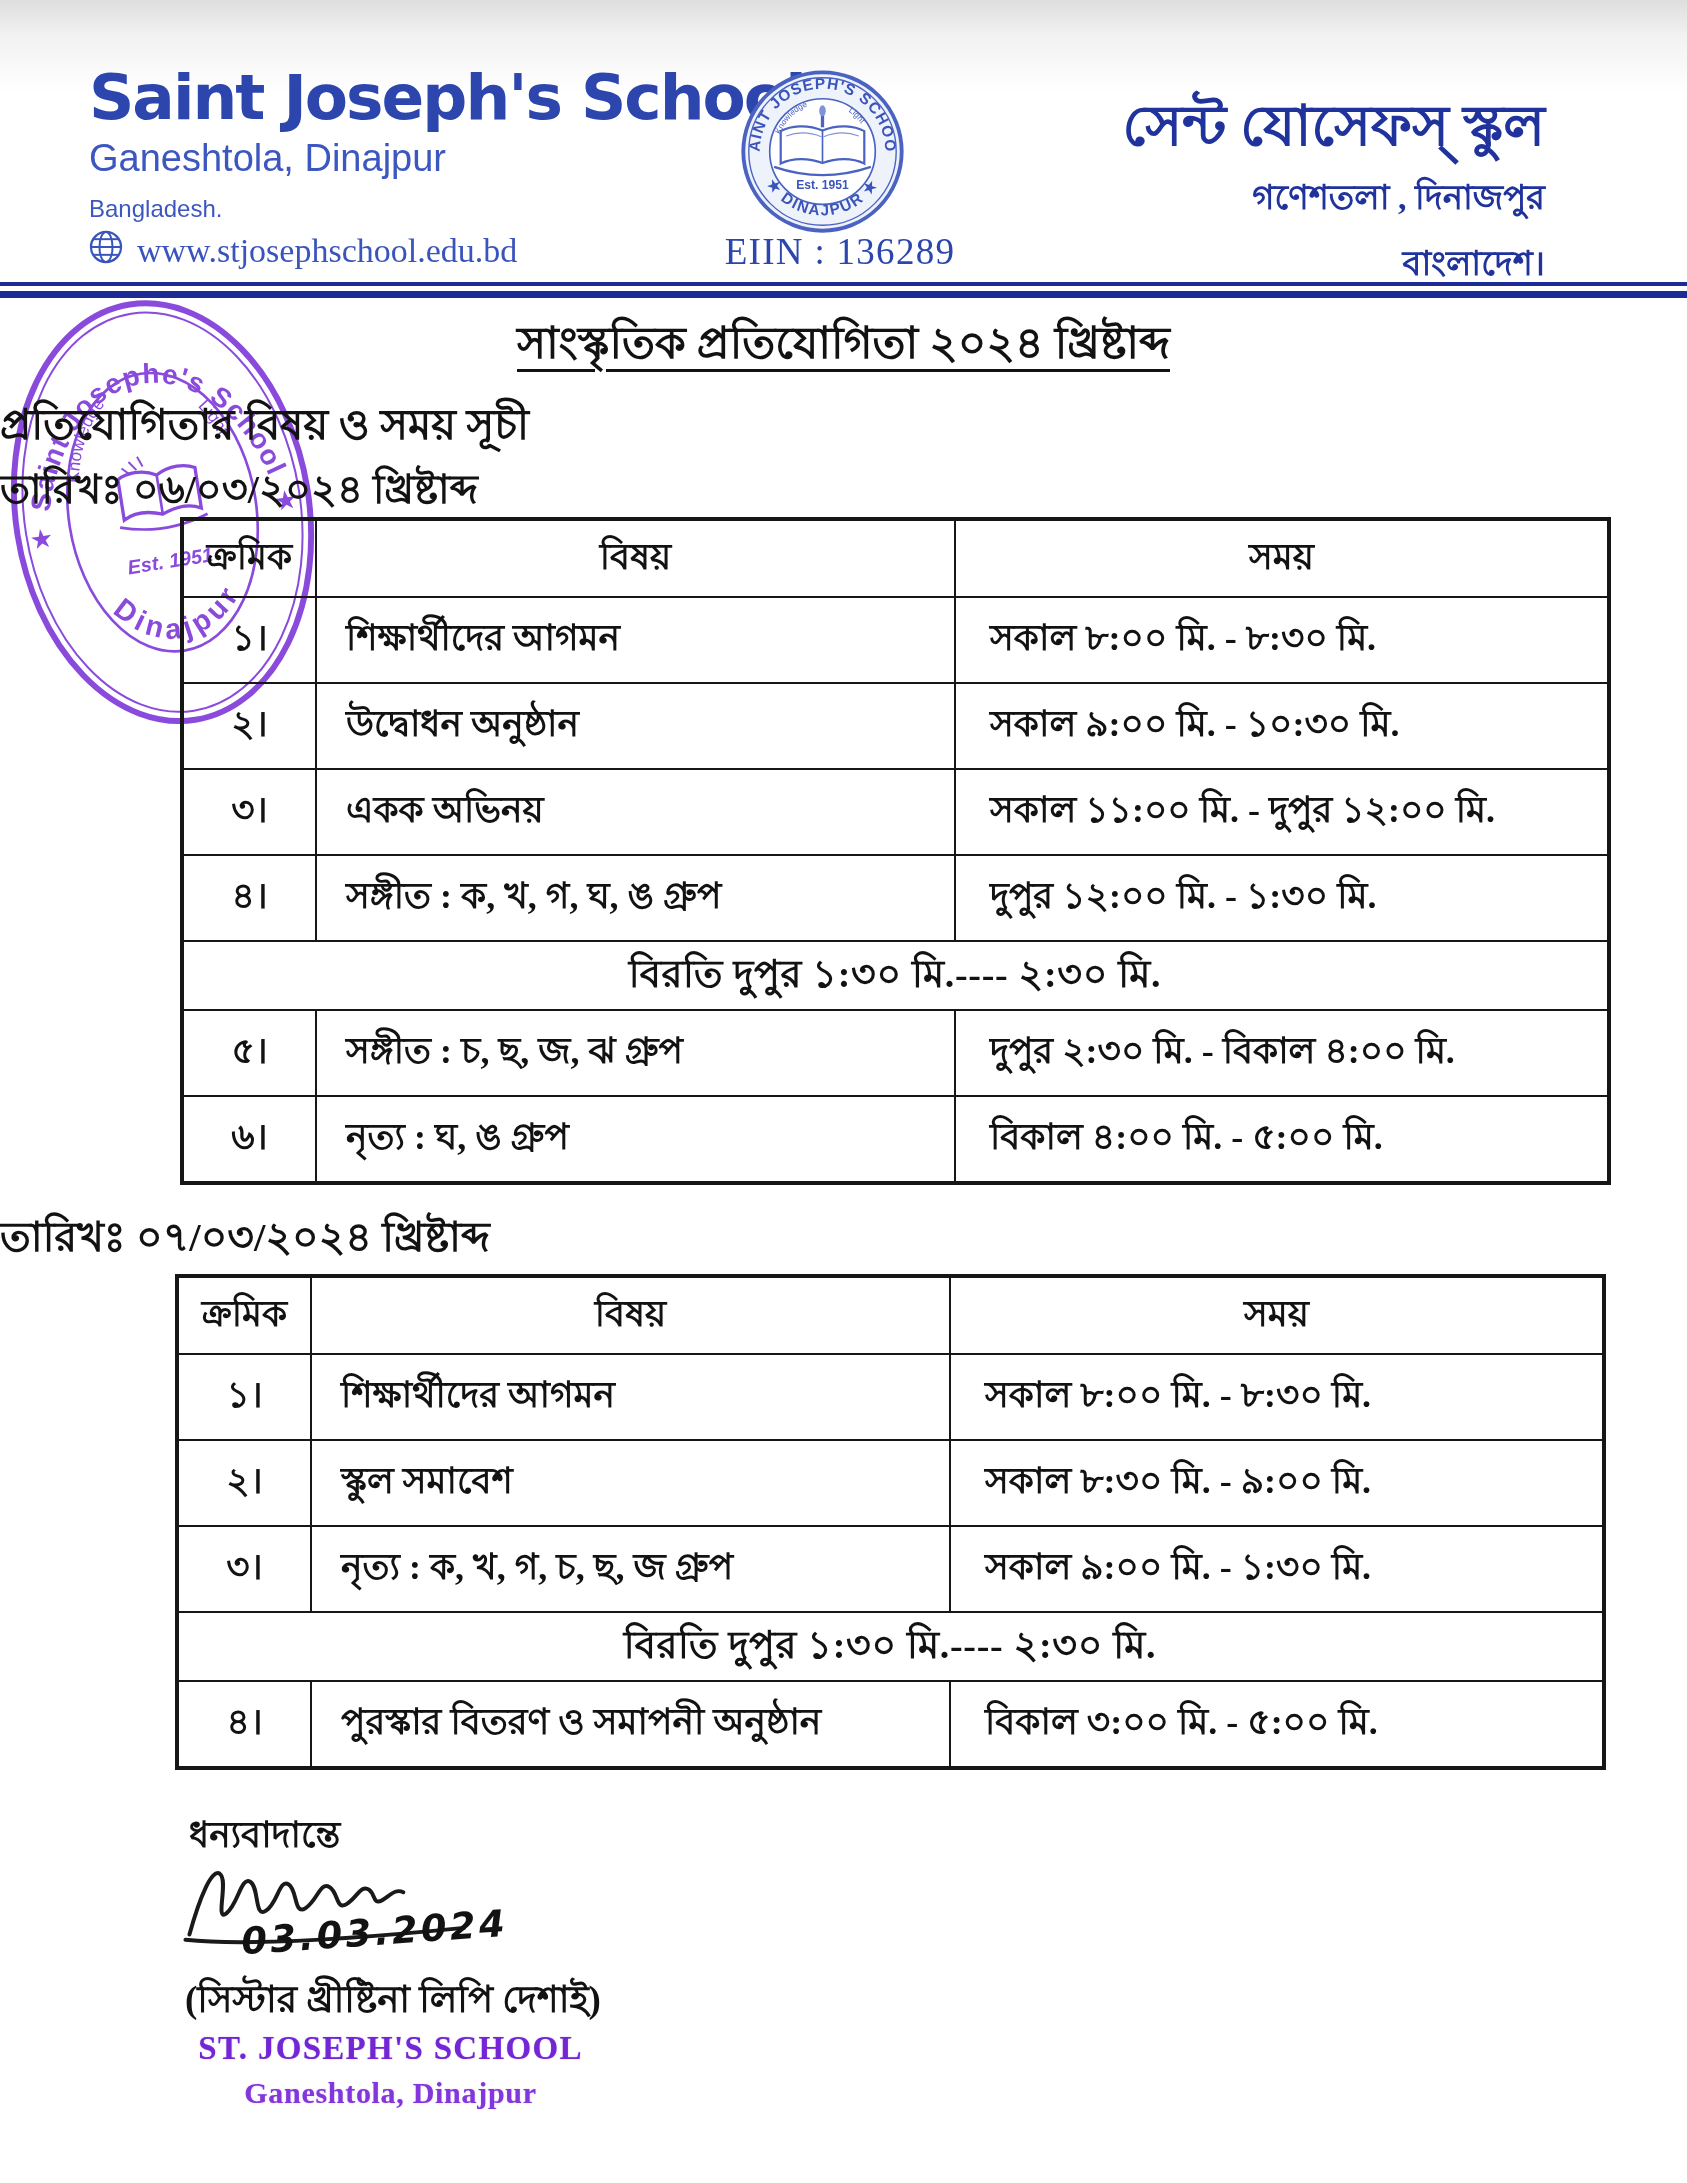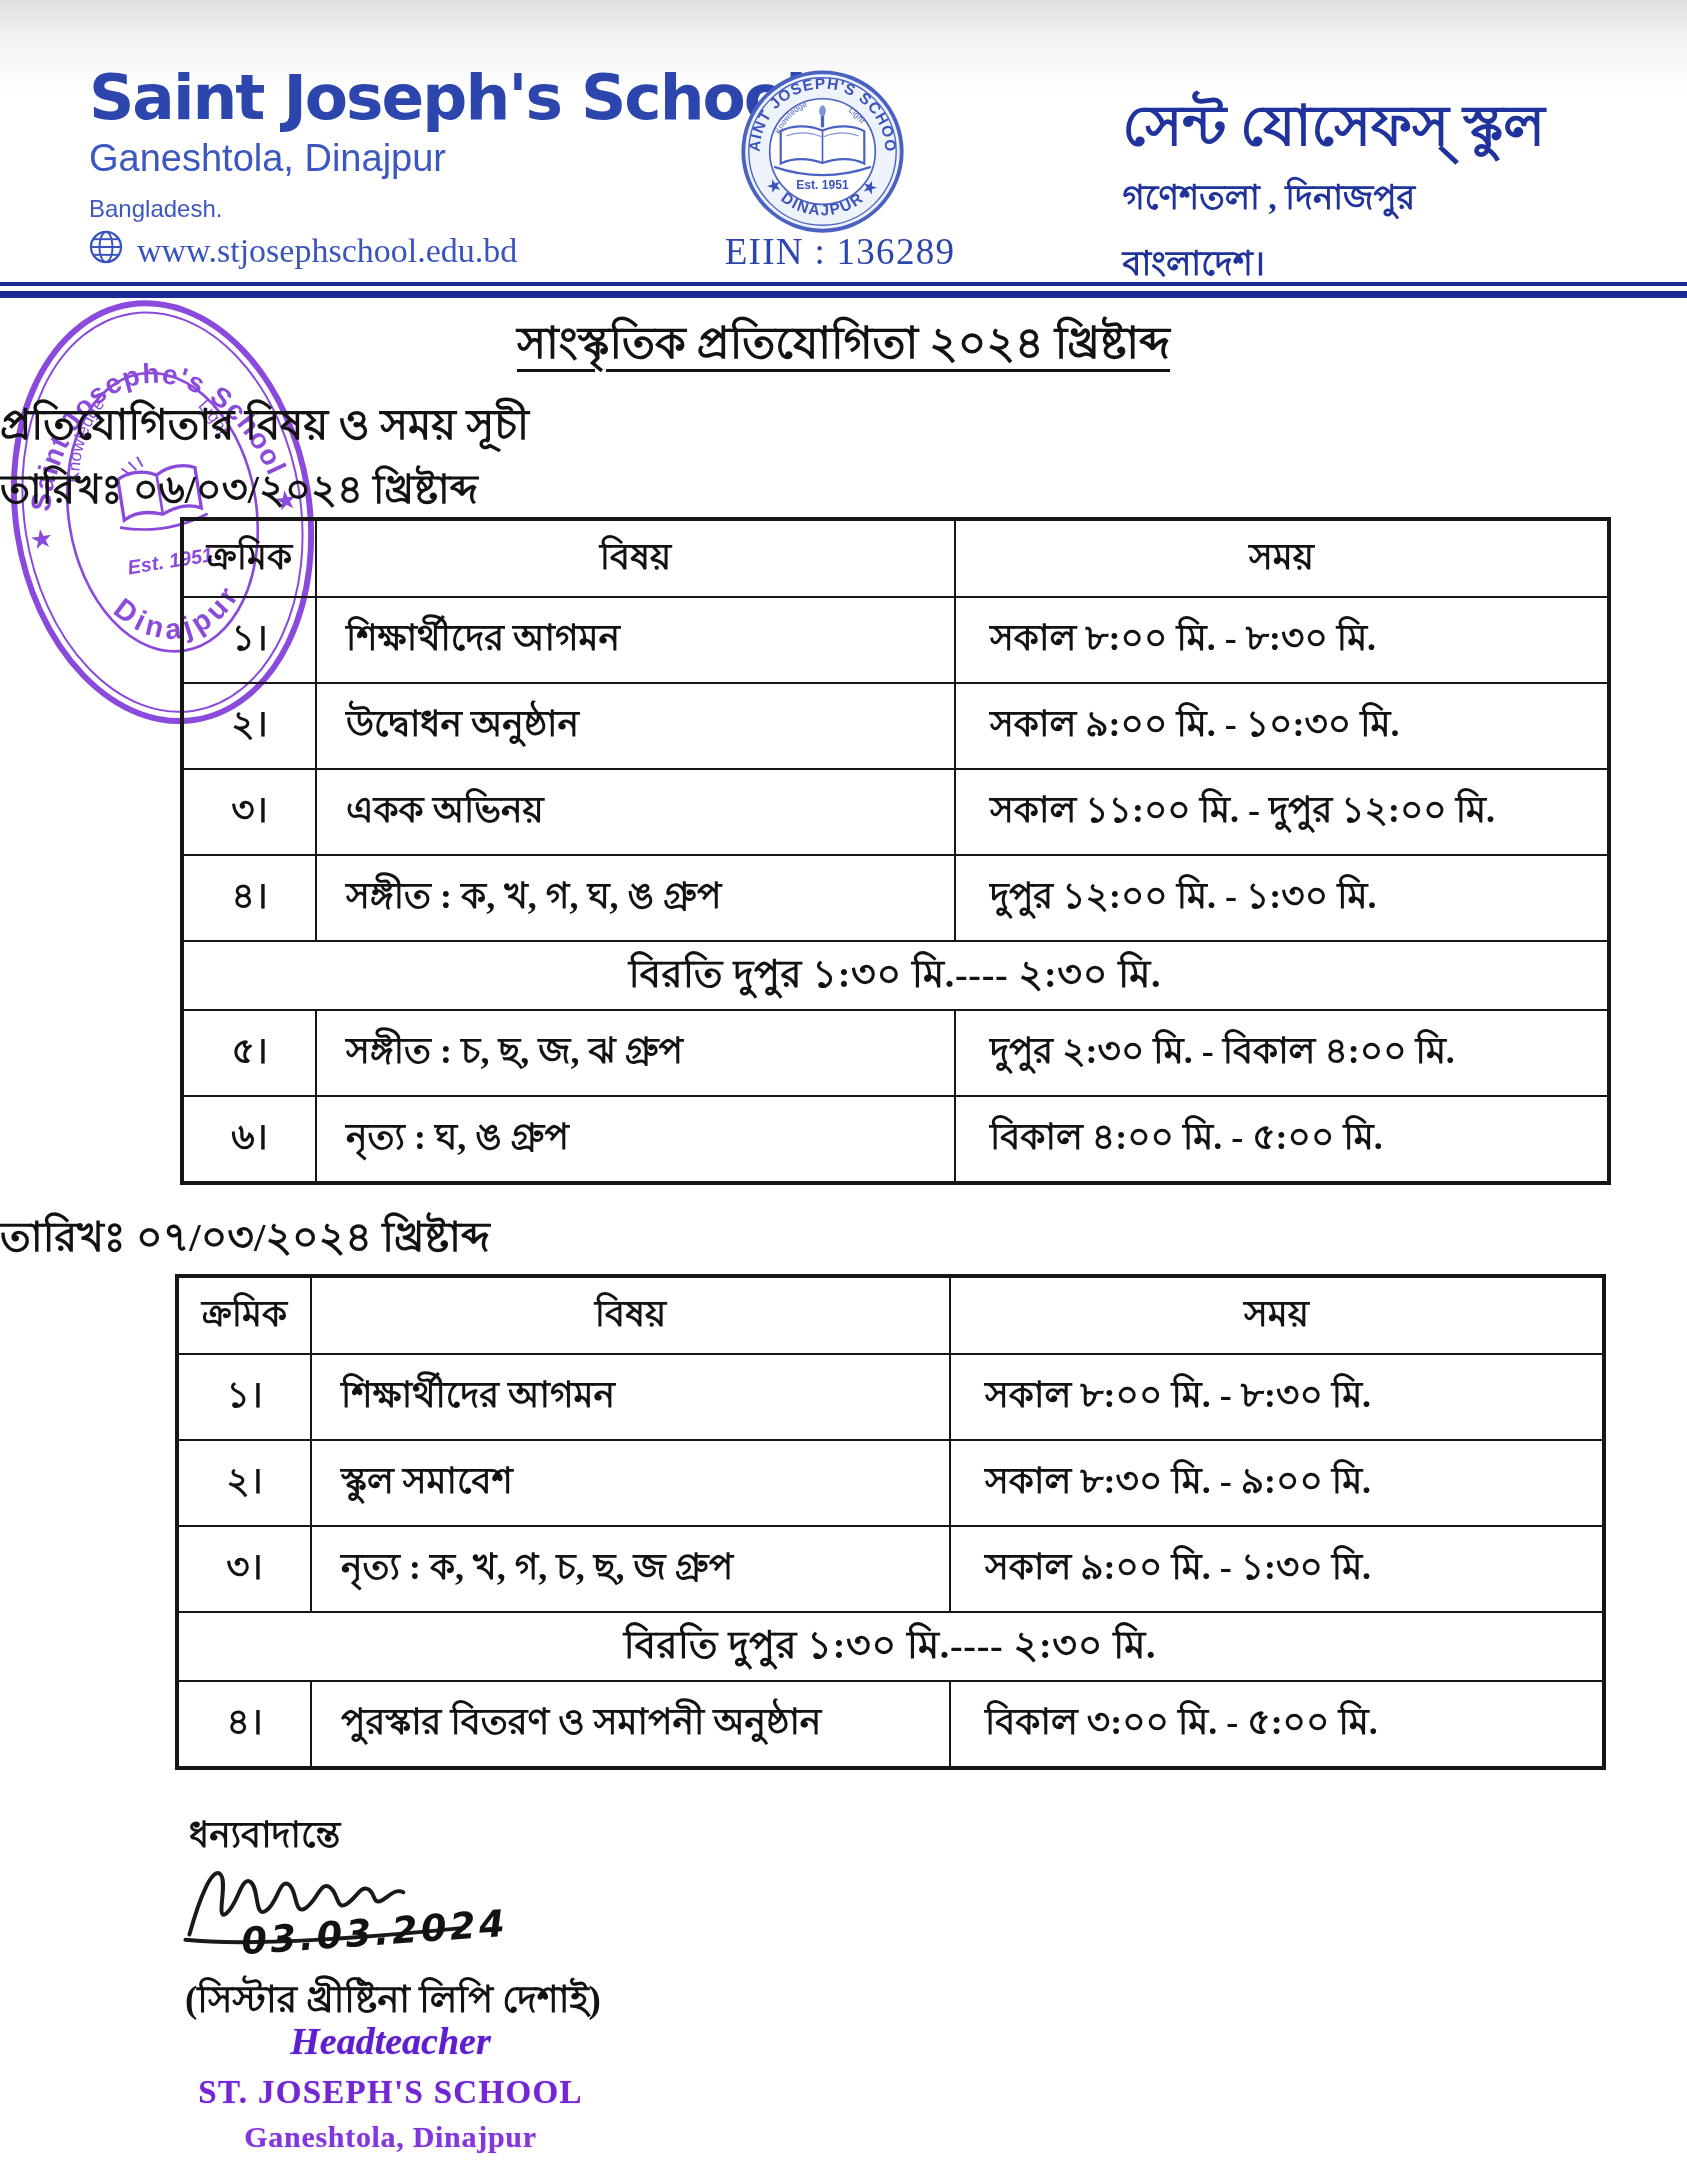--- a/index.html
+++ b/index.html
@@ -10,21 +10,21 @@
   .header-left{position:absolute;left:89px;top:66px;}
   .school-name-en{font-family:"DejaVu Sans",sans-serif;font-weight:bold;font-size:63px;
                   letter-spacing:-2px;color:#2c46ae;line-height:1;}
   .addr-en{font-family:"Liberation Sans",sans-serif;font-size:38px;color:#3d57c0;line-height:1.08;margin-top:9.3px;}
   .addr-en2{font-family:"Liberation Sans",sans-serif;font-size:24px;color:#3d57c0;line-height:1.08;margin-top:17px;}
   .website-row{display:flex;align-items:center;gap:14px;margin-top:8px;color:#3a54bd;
                font-family:"Liberation Serif",serif;font-size:34px;}
   .header-center-logo{position:absolute;left:740px;top:69px;}
   .eiin{position:absolute;left:688px;top:230px;width:304px;text-align:center;
         font-family:"Liberation Serif",serif;font-size:37px;color:#2c46ae;letter-spacing:1.3px;}
-  .header-right{position:absolute;right:142px;top:98px;}
+  .header-right{position:absolute;right:142px;top:98px;text-align:right;}
   .school-name-bn{font-weight:bold;font-size:56px;color:#20339c;line-height:1;}
   .addr-bn{font-size:34px;color:#20339c;margin-top:17px;font-weight:bold;}
   .addr-bn2{font-size:34px;color:#20339c;margin-top:9.3px;font-weight:bold;}
   
   .rule{position:absolute;left:0;top:282px;width:1687px;}
   .rule .r1{height:4px;background:#1c2b96;}
   .rule .gap{height:4.6px;}
   .rule .r2{height:7.3px;background:#1c2b96;}
   .title-main{position:absolute;left:0;width:1687px;top:310px;font-size:44px;font-weight:bold;
               text-decoration:underline;text-decoration-thickness:3.3px;text-underline-offset:10.6px;text-align:center;}
@@ -270,19 +270,18 @@
                C208,76 212,48 226,56 C240,64 236,92 252,82 C268,72 274,52 286,60
                C296,67 292,84 306,76 C318,69 326,58 338,64" fill="none" stroke="#1a1a1a" stroke-width="6" stroke-linecap="round"></path>
       <path d="M8,136 C120,148 330,128 430,118" fill="none" stroke="#1a1a1a" stroke-width="6" stroke-linecap="round"></path>
     </svg>
   </div>
   <div class="sig-date">03.03.2024</div>
 
   <div class="sig-name">(সিস্টার খ্রীষ্টিনা লিপি দেশাই)</div>
 
   <div class="sig-stamp-block">
-    <div class="ht">Headteacher</div>
     <div class="ht-org">ST. JOSEPH'S SCHOOL</div>
     <div class="ht-loc">Ganeshtola, Dinajpur</div>
   </div>
 
 </div>
 
 
 </body></html>

